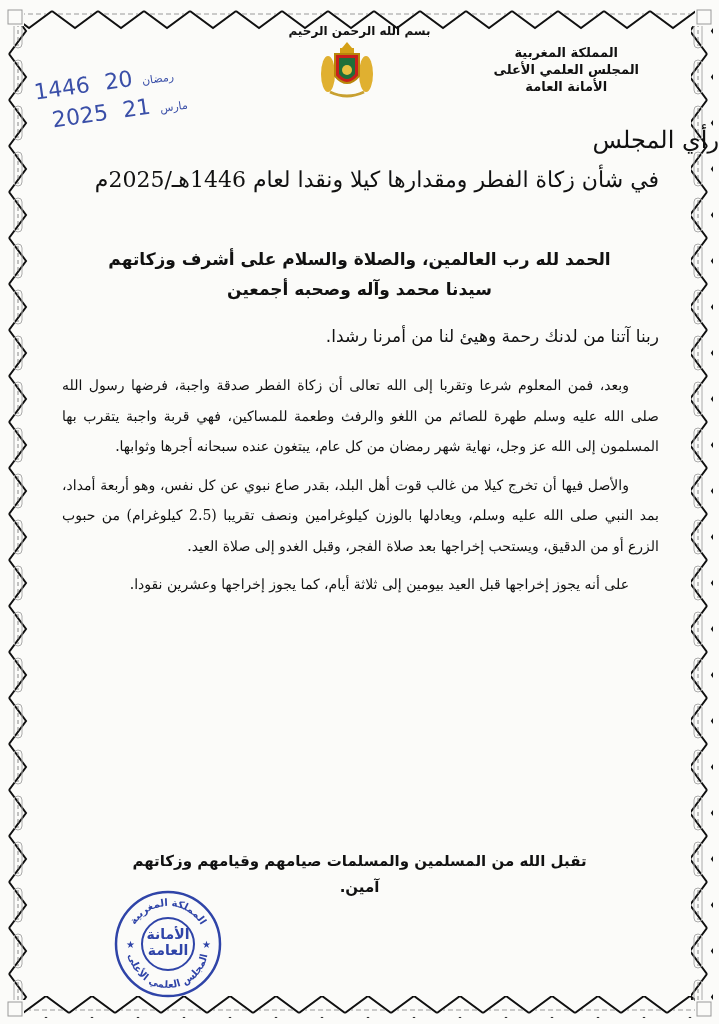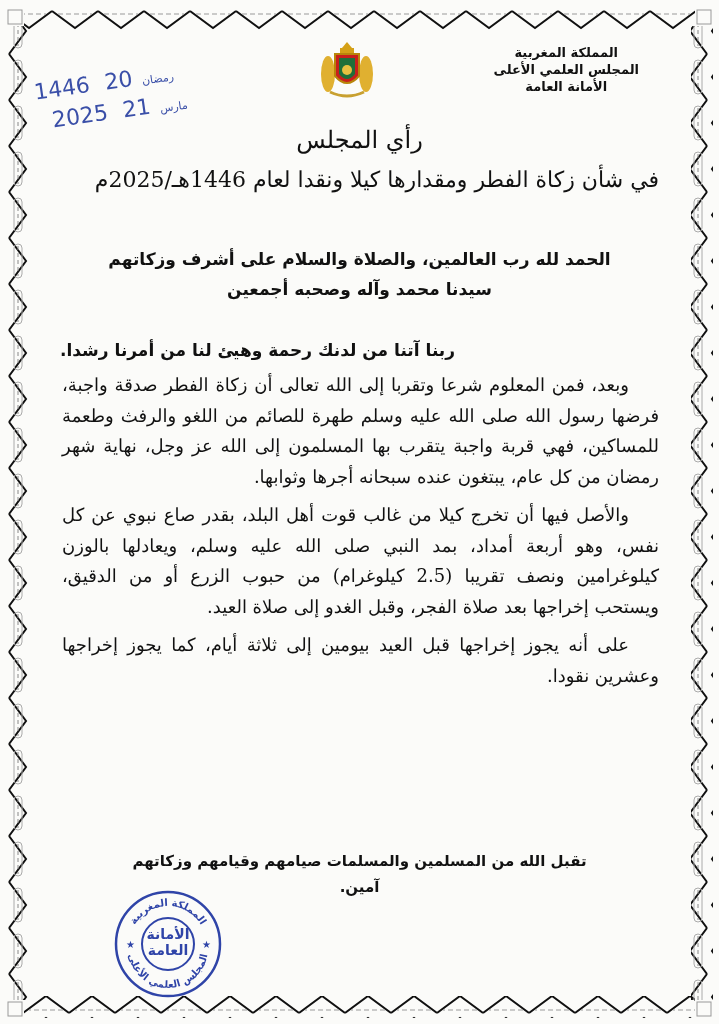--- a/index.html
+++ b/index.html
@@ -30,38 +30,38 @@
     font-size:12px; font-weight:bold;
   }
   .emblem {
     position:absolute; left:318px; top:40px; width:58px; height:62px;
   }
   .institution {
     position:absolute; right:80px; top:44px; text-align:center; direction:rtl;
     font-size:13px; font-weight:bold; line-height:17px;
   }
   .opinion-title {
-    position:absolute; left:0; width:719px; top:126px; text-align:center;
+    position:absolute; left:0; width:719px; top:126px; text-align:right;
     font-family:"DejaVu Serif", serif; font-size:24px; direction:rtl;
   }
   .subject {
     position:absolute; left:60px; right:60px; top:167px; direction:rtl;
     font-family:"DejaVu Serif", serif; font-size:22px;
   }
   .opening {
     position:absolute; left:60px; right:60px; top:244px; text-align:center; direction:rtl;
     font-size:17px; font-weight:bold; line-height:30px;
   }
   .prayer {
-    position:absolute; left:60px; right:60px; top:340px; text-align:left; direction:rtl;
-    font-size:17px; font-weight:bold;
+    position:absolute; left:60px; right:60px; top:326px; text-align:right; direction:rtl;
+    font-size:17px; font-weight:normal;
   }
   .body-text {
     position:absolute; left:62px; right:60px; top:370px; direction:rtl;
-    font-family:"DejaVu Serif", serif; font-size:18px; line-height:30.5px; text-align:justify;
+    font-family:"DejaVu Serif", serif; font-size:14px; line-height:30.5px; text-align:justify;
   }
   .body-text p { margin:0 0 8px 0; text-indent:30px; }
   .closing {
     position:absolute; left:60px; right:60px; top:848px; text-align:center; direction:rtl;
     font-size:15px; font-weight:bold; line-height:26px;
   }
   .seal {
     position:absolute; left:112px; top:888px; width:112px; height:112px;
   }
   .seal-inner {
@@ -96,20 +96,21 @@
       <rect x="18" y="988" width="671" height="22" fill="url(#topzig)" transform="rotate(180 353.5 999)"></rect>
       <rect x="0" y="18" width="22" height="974" fill="url(#sidezig)"></rect>
       <rect x="685" y="18" width="22" height="974" fill="url(#sidezigR)"></rect>
       <rect x="2" y="2" width="14" height="14" fill="none" stroke="#999" stroke-width="1"></rect>
       <rect x="691" y="2" width="14" height="14" fill="none" stroke="#999" stroke-width="1"></rect>
       <rect x="2" y="994" width="14" height="14" fill="none" stroke="#999" stroke-width="1"></rect>
       <rect x="691" y="994" width="14" height="14" fill="none" stroke="#999" stroke-width="1"></rect>
     </svg>
   </div>
 
+  <div class="basmala">بسم الله الرحمن الرحيم</div>
 
   <div class="emblem">
     <svg width="58" height="62" viewBox="0 0 58 62">
       <path d="M24 8 L29 2 L34 8 Z" fill="#d4a017"></path>
       <rect x="22" y="8" width="14" height="5" fill="#d4a017"></rect>
       <ellipse cx="10" cy="34" rx="7" ry="18" fill="#e0b030"></ellipse>
       <ellipse cx="48" cy="34" rx="7" ry="18" fill="#e0b030"></ellipse>
       <path d="M17 14 H41 V36 Q29 50 17 36 Z" fill="#c8201c" stroke="#b8860b" stroke-width="2"></path>
       <path d="M21 18 H37 V34 Q29 44 21 34 Z" fill="#1f6f3a"></path>
       <circle cx="29" cy="30" r="5" fill="#e8c040"></circle>

